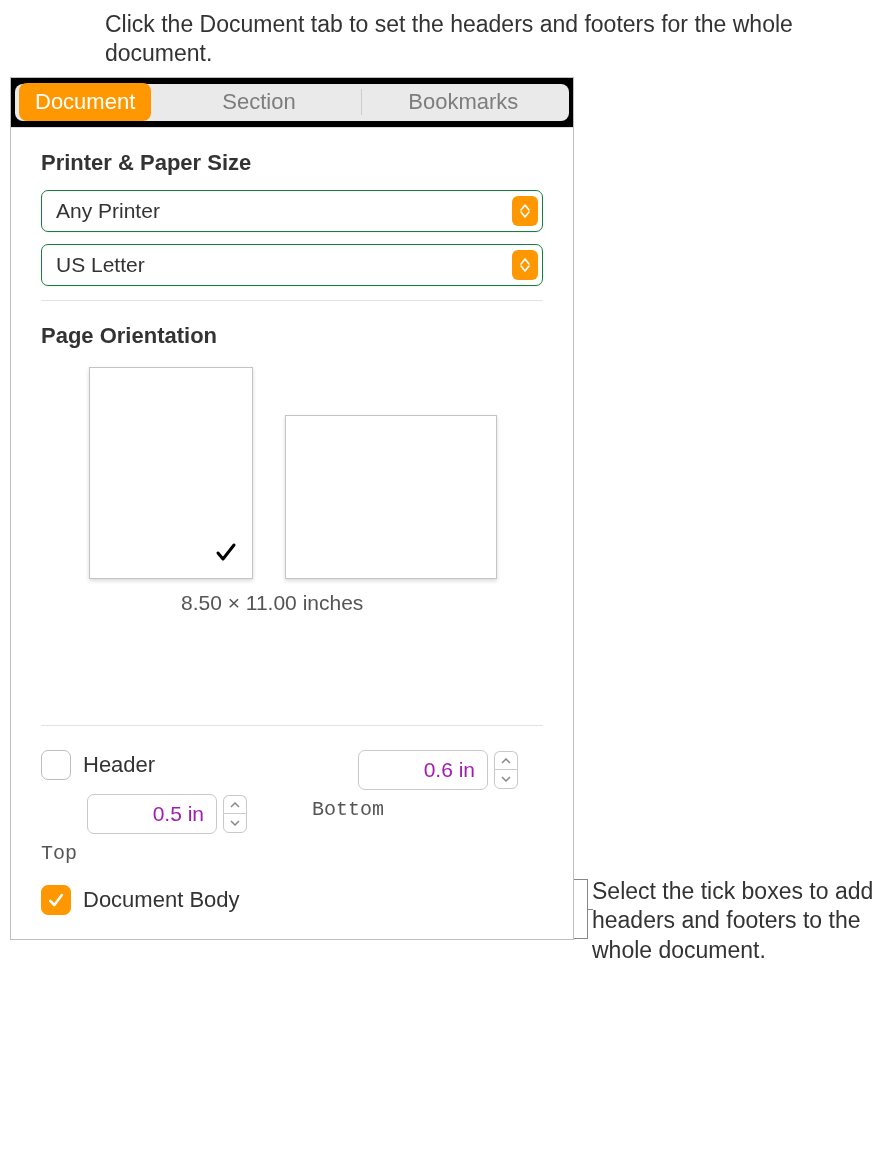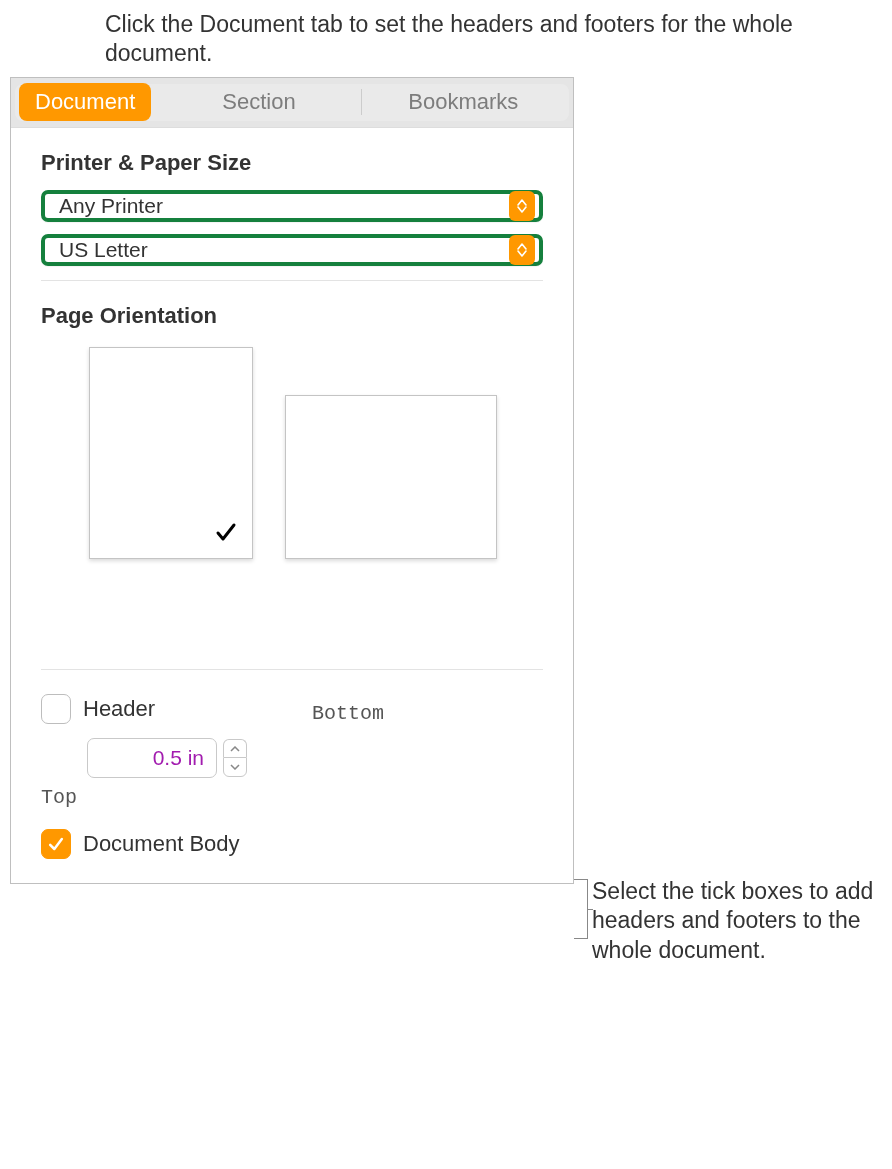--- a/index.html
+++ b/index.html
@@ -29,21 +29,21 @@
     align-items: flex-start;
   }
   .panel {
     width: 572px;
     border: 1px solid #bfbfbf;
     background: #fff;
     position: relative;
   }
   .tabbar {
     height: 50px;
-    background: #e5e5e5;
+    background: #000000;
     border-bottom: 1px solid #ddd;
     display: flex;
     align-items: center;
     position: relative;
     padding: 0 8px;
   }
   .tabbar::before {
     content: "";
     position: absolute;
     left: 4px; right: 4px; top: 6px; bottom: 6px;
@@ -83,23 +83,23 @@
   .section-title {
     font-size: 22px;
     font-weight: 700;
     color: #333;
     margin-bottom: 14px;
   }
   .popup {
     display: flex;
     align-items: center;
     justify-content: space-between;
-    border: 4px solid #15803d;
+    border: 1px solid #15803d;
     border-radius: 7px;
-    height: 32px;
+    height: 42px;
     padding: 0 4px 0 14px;
     margin-bottom: 12px;
     font-size: 21px;
     color: #333;
     box-shadow: 0 1px 1px rgba(0,0,0,0.05);
     cursor: pointer;
   }
   .popup-arrows {
     width: 26px;
     height: 30px;
@@ -305,20 +305,21 @@
           <svg width="24" height="24" viewBox="0 0 24 24">
                 <path d="M4 13 L9 19 L20 5" stroke="#000" stroke-width="3" fill="none" stroke-linecap="round" stroke-linejoin="round"></path>
               </svg>
         </span>
       </div>
       <div class="orient-landscape-wrap">
         <div class="orient-box orient-landscape"></div>
       </div>
     </div>
 
+    <div class="dims">8.50 × 11.00 inches</div>
   </div>
 
   <hr class="hr2">
 
   <div class="hf-row">
     <div class="hf-col">
       <div class="cb-row">
         <div class="cb"></div>
         <span>Header</span>
       </div>
@@ -334,20 +335,35 @@
                 <svg width="10" height="6" viewBox="0 0 10 6">
                   <path d="M1 1 L5 5 L9 1" stroke="#888" stroke-width="1.5" fill="none"></path>
                 </svg>
               </div>
         </div>
       </div>
       <div class="sub-label">Top</div>
     </div>
 
     <div class="hf-col">
+      <div class="stepper-row">
+        <input class="stepper-input" value="0.6 in" style="">
+        <div class="stepper-btns">
+          <div class="stepper-btn">
+                <svg width="10" height="6" viewBox="0 0 10 6">
+                  <path d="M1 5 L5 1 L9 5" stroke="#888" stroke-width="1.5" fill="none"></path>
+                </svg>
+              </div>
+          <div class="stepper-btn">
+                <svg width="10" height="6" viewBox="0 0 10 6">
+                  <path d="M1 1 L5 5 L9 1" stroke="#888" stroke-width="1.5" fill="none"></path>
+                </svg>
+              </div>
+        </div>
+      </div>
       <div class="sub-label">Bottom</div>
     </div>
   </div>
 
   <div class="docbody-row">
     <div class="cb checked">
       <svg width="20" height="20" viewBox="0 0 24 24">
             <path d="M5 13 L10 18 L19 6" stroke="#fff" stroke-width="3" fill="none" stroke-linecap="round" stroke-linejoin="round"></path>
           </svg>
     </div>

